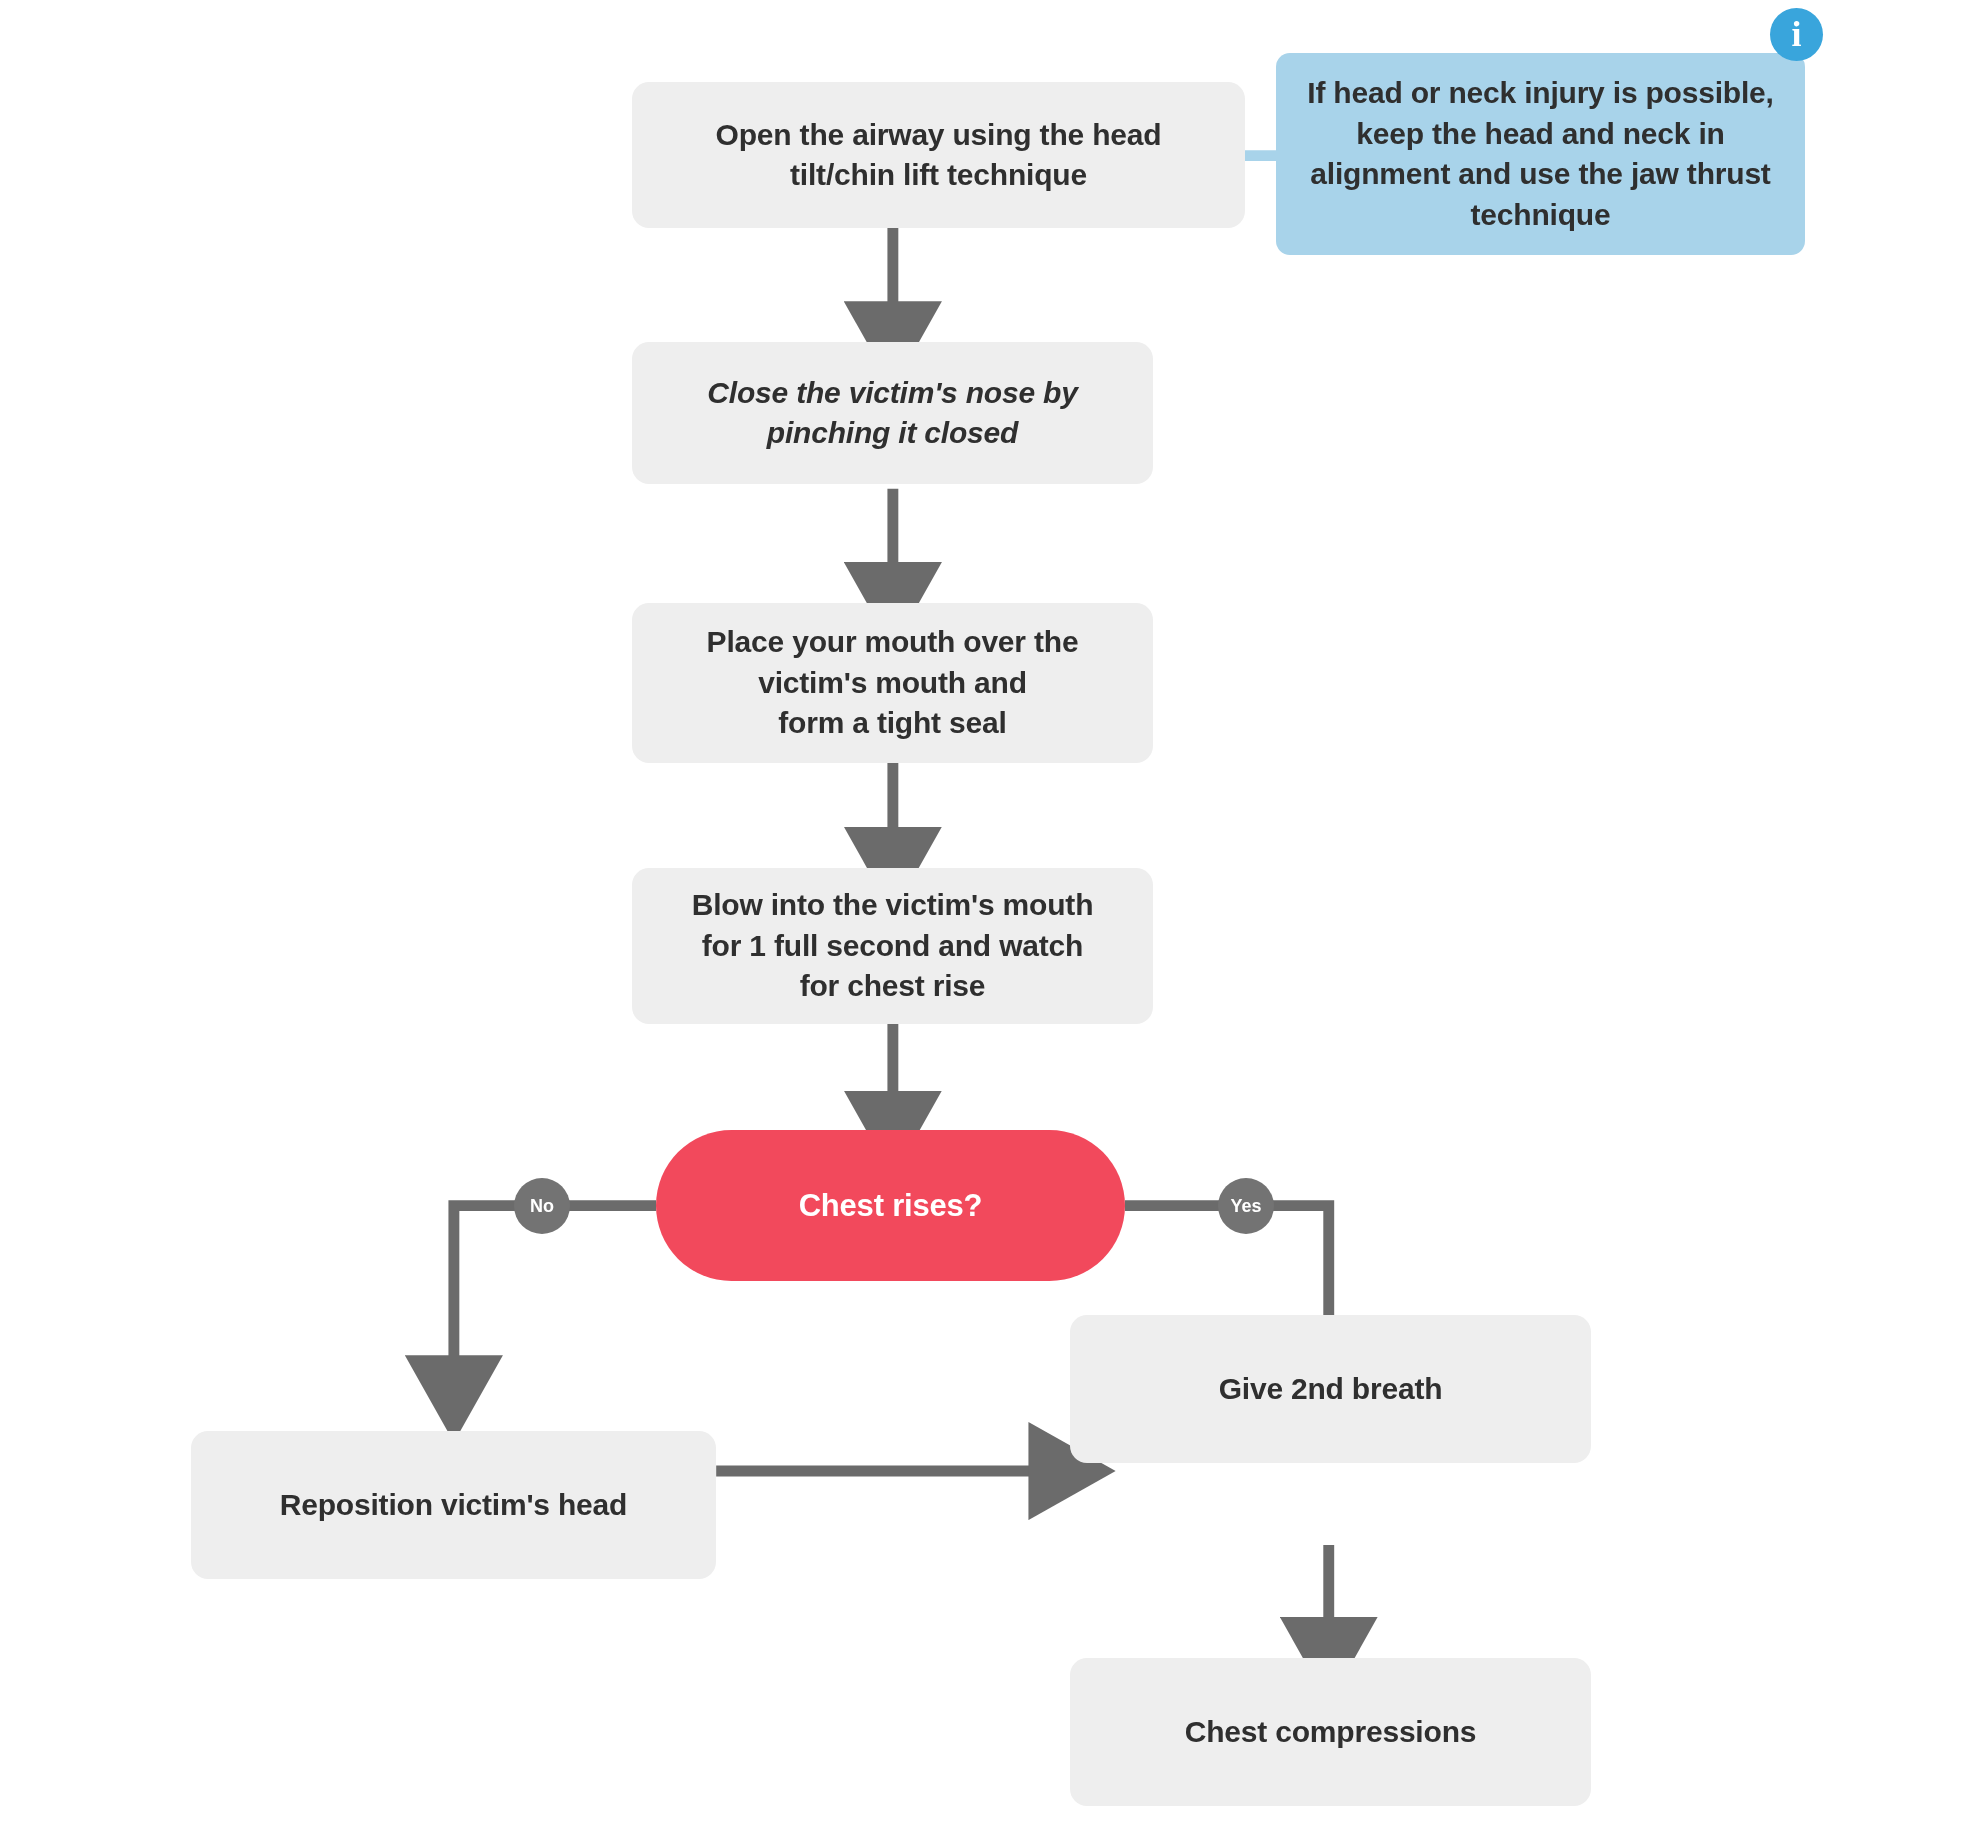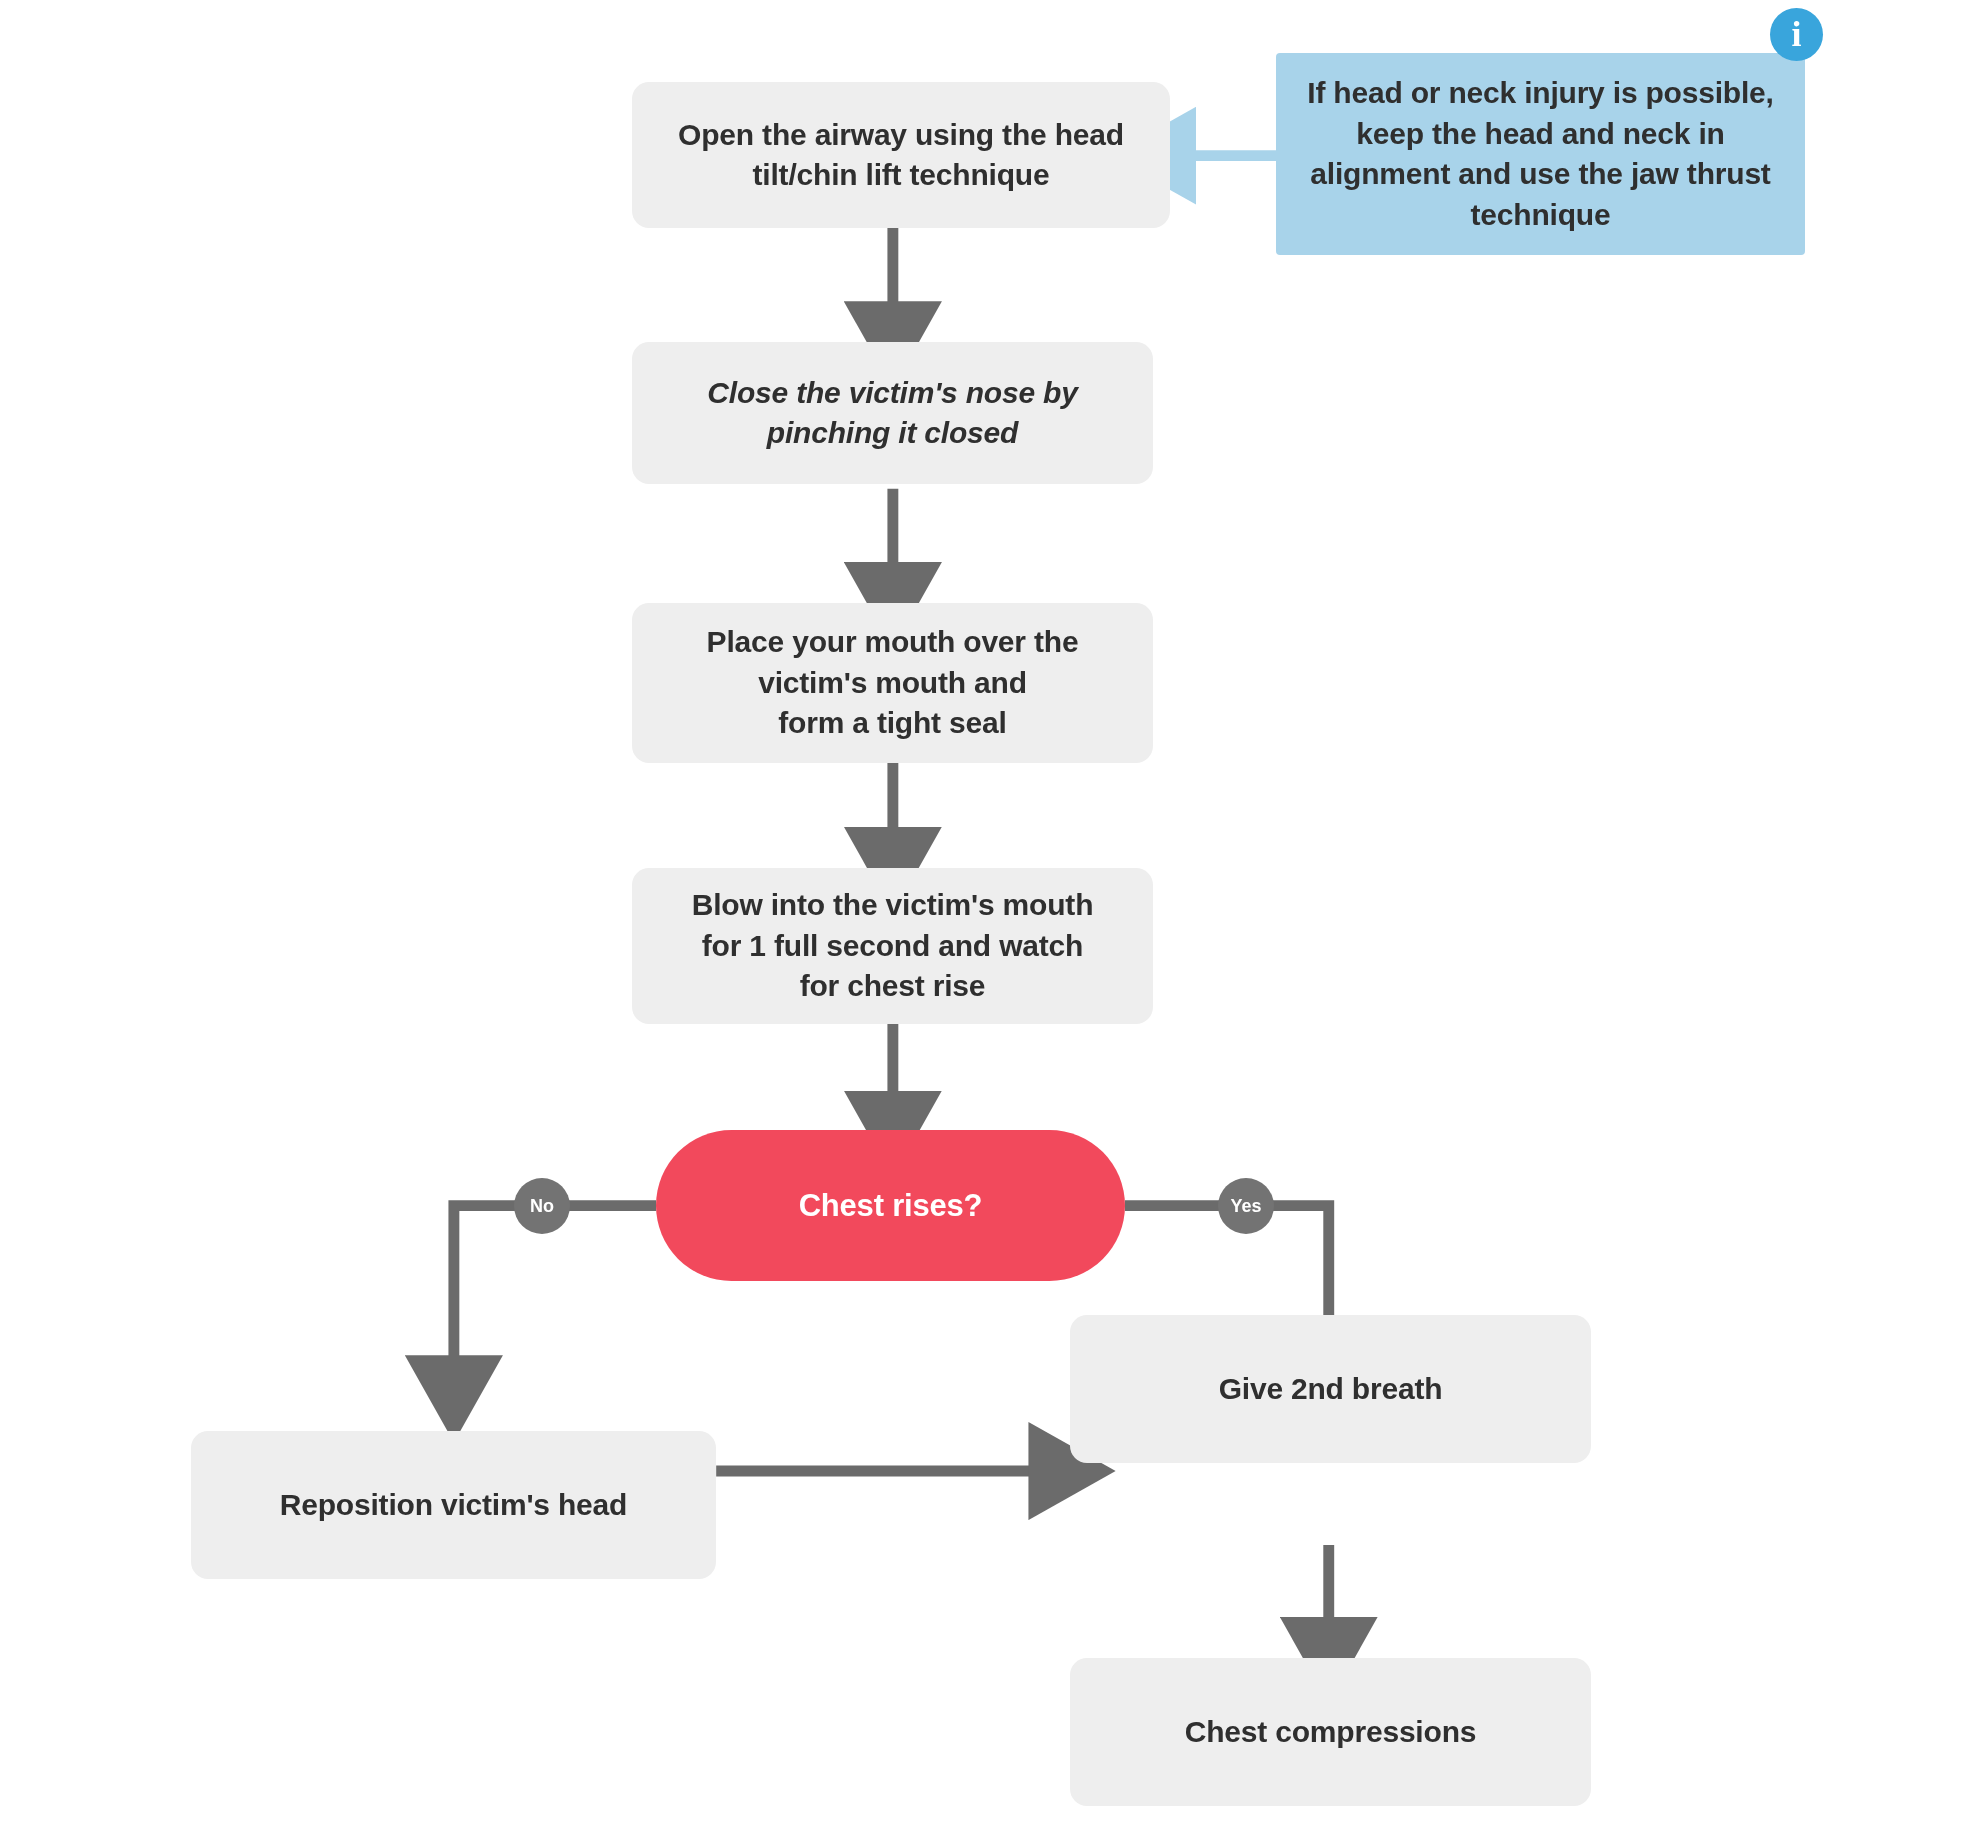--- a/index.html
+++ b/index.html
@@ -48,21 +48,21 @@
     border-radius: 78px;
     font-size: 31px;
   }
   .note {
     position: absolute;
     box-sizing: border-box;
     display: flex;
     align-items: center;
     justify-content: center;
     text-align: center;
-    border-radius: 4px;
+    border-radius: 14px;
     background: #a8d3ea;
     color: #2f2f2f;
     font-weight: bold;
     font-size: 30px;
     line-height: 1.35;
     padding: 11px 15.6px;
     white-space: pre-line;
     letter-spacing: -0.2px;
   }
   .info-badge {
@@ -122,21 +122,21 @@
 
     <path d="M1445,1549 L1707,1549 L1707,1772" fill="none" stroke="#6b6b6b" stroke-width="14" marker-end="url(#arrow-gray)"></path>
 
     <line x1="920" y1="1890" x2="1352" y2="1890" stroke="#6b6b6b" stroke-width="14" marker-end="url(#arrow-gray)"></line>
 
     <line x1="1707" y1="1985" x2="1707" y2="2108" stroke="#6b6b6b" stroke-width="14" marker-end="url(#arrow-gray)"></line>
 
     <line x1="1640" y1="200" x2="1506" y2="200" stroke="#a8d3ea" stroke-width="14" marker-end="url(#arrow-blue)"></line>
   </svg>
 
-  <div class="node" style="left:632px; top:82px; width:538px; height:146px;">Open the airway using the head
+  <div class="node" style="left:632px; top:82px; width:613px; height:146px;">Open the airway using the head
 tilt/chin lift technique</div>
 
   <div class="node" style="left:632px; top:342px; width:521px; height:142px;font-style:italic;">Close the victim's nose by
 pinching it closed</div>
 
   <div class="node" style="left:632px; top:603px; width:521px; height:160px;">Place your mouth over the
 victim's mouth and
 form a tight seal</div>
 
   <div class="node" style="left:632px; top:868px; width:521px; height:156px;">Blow into the victim's mouth

